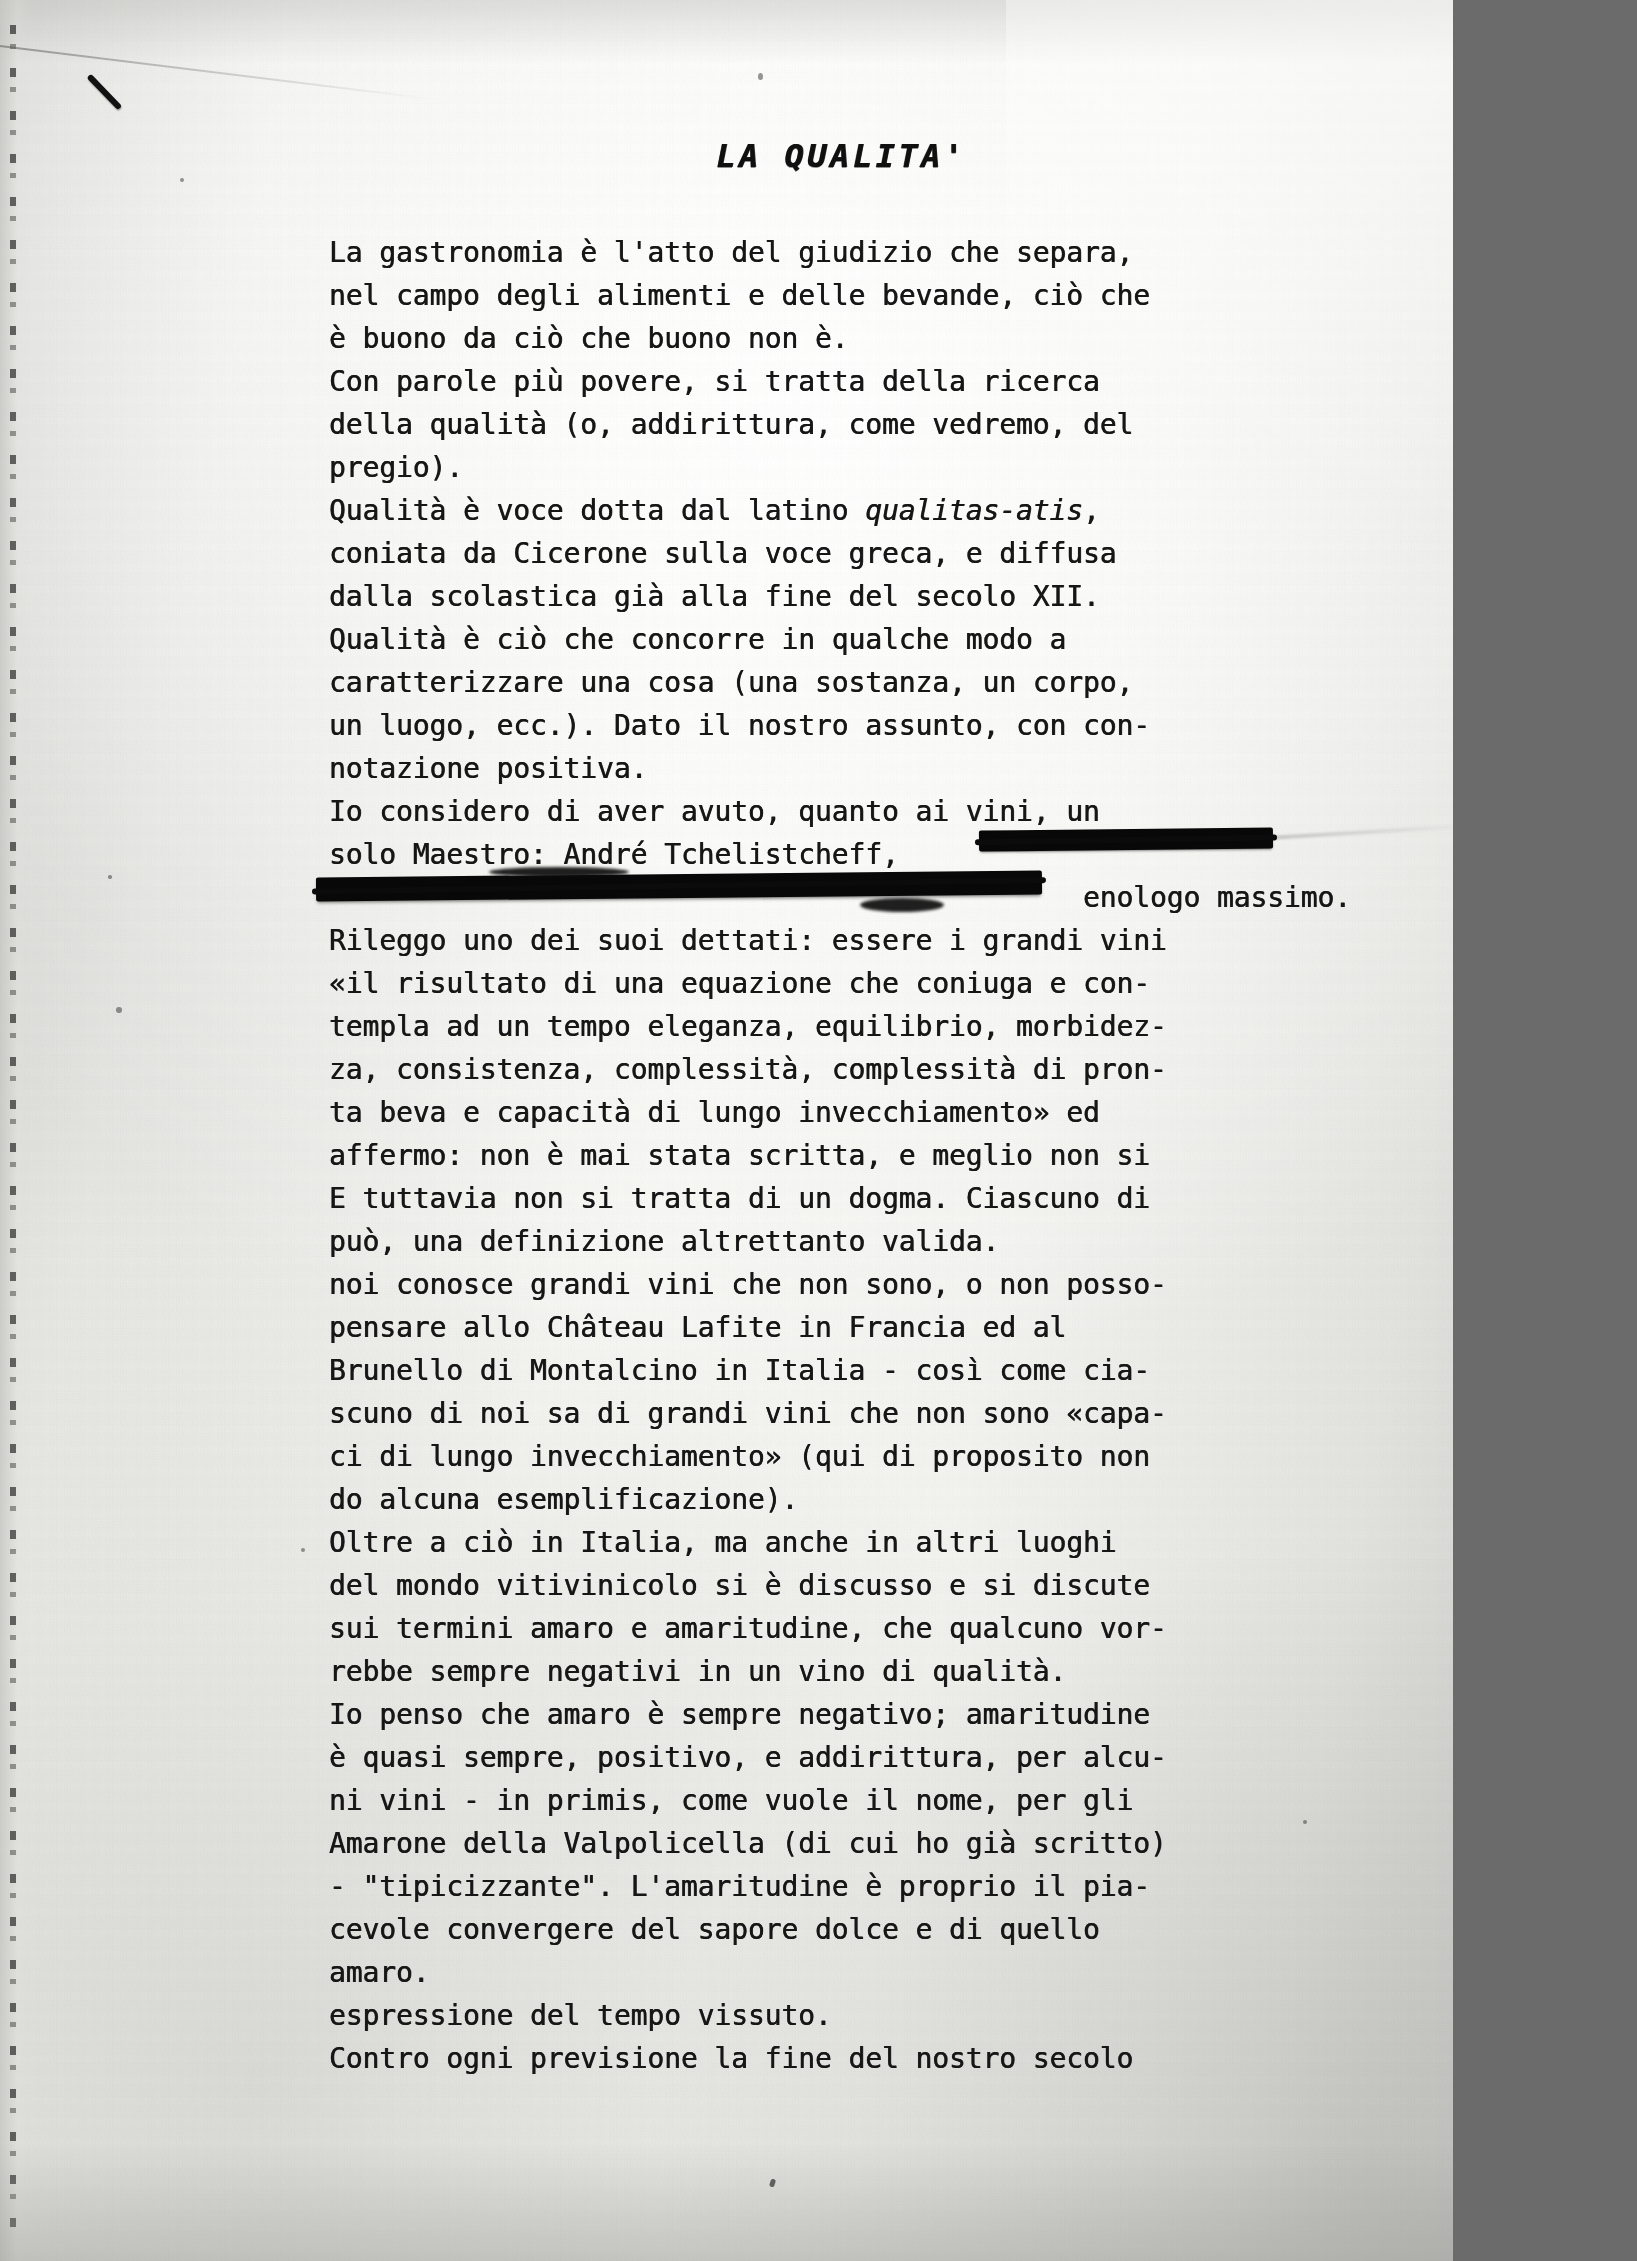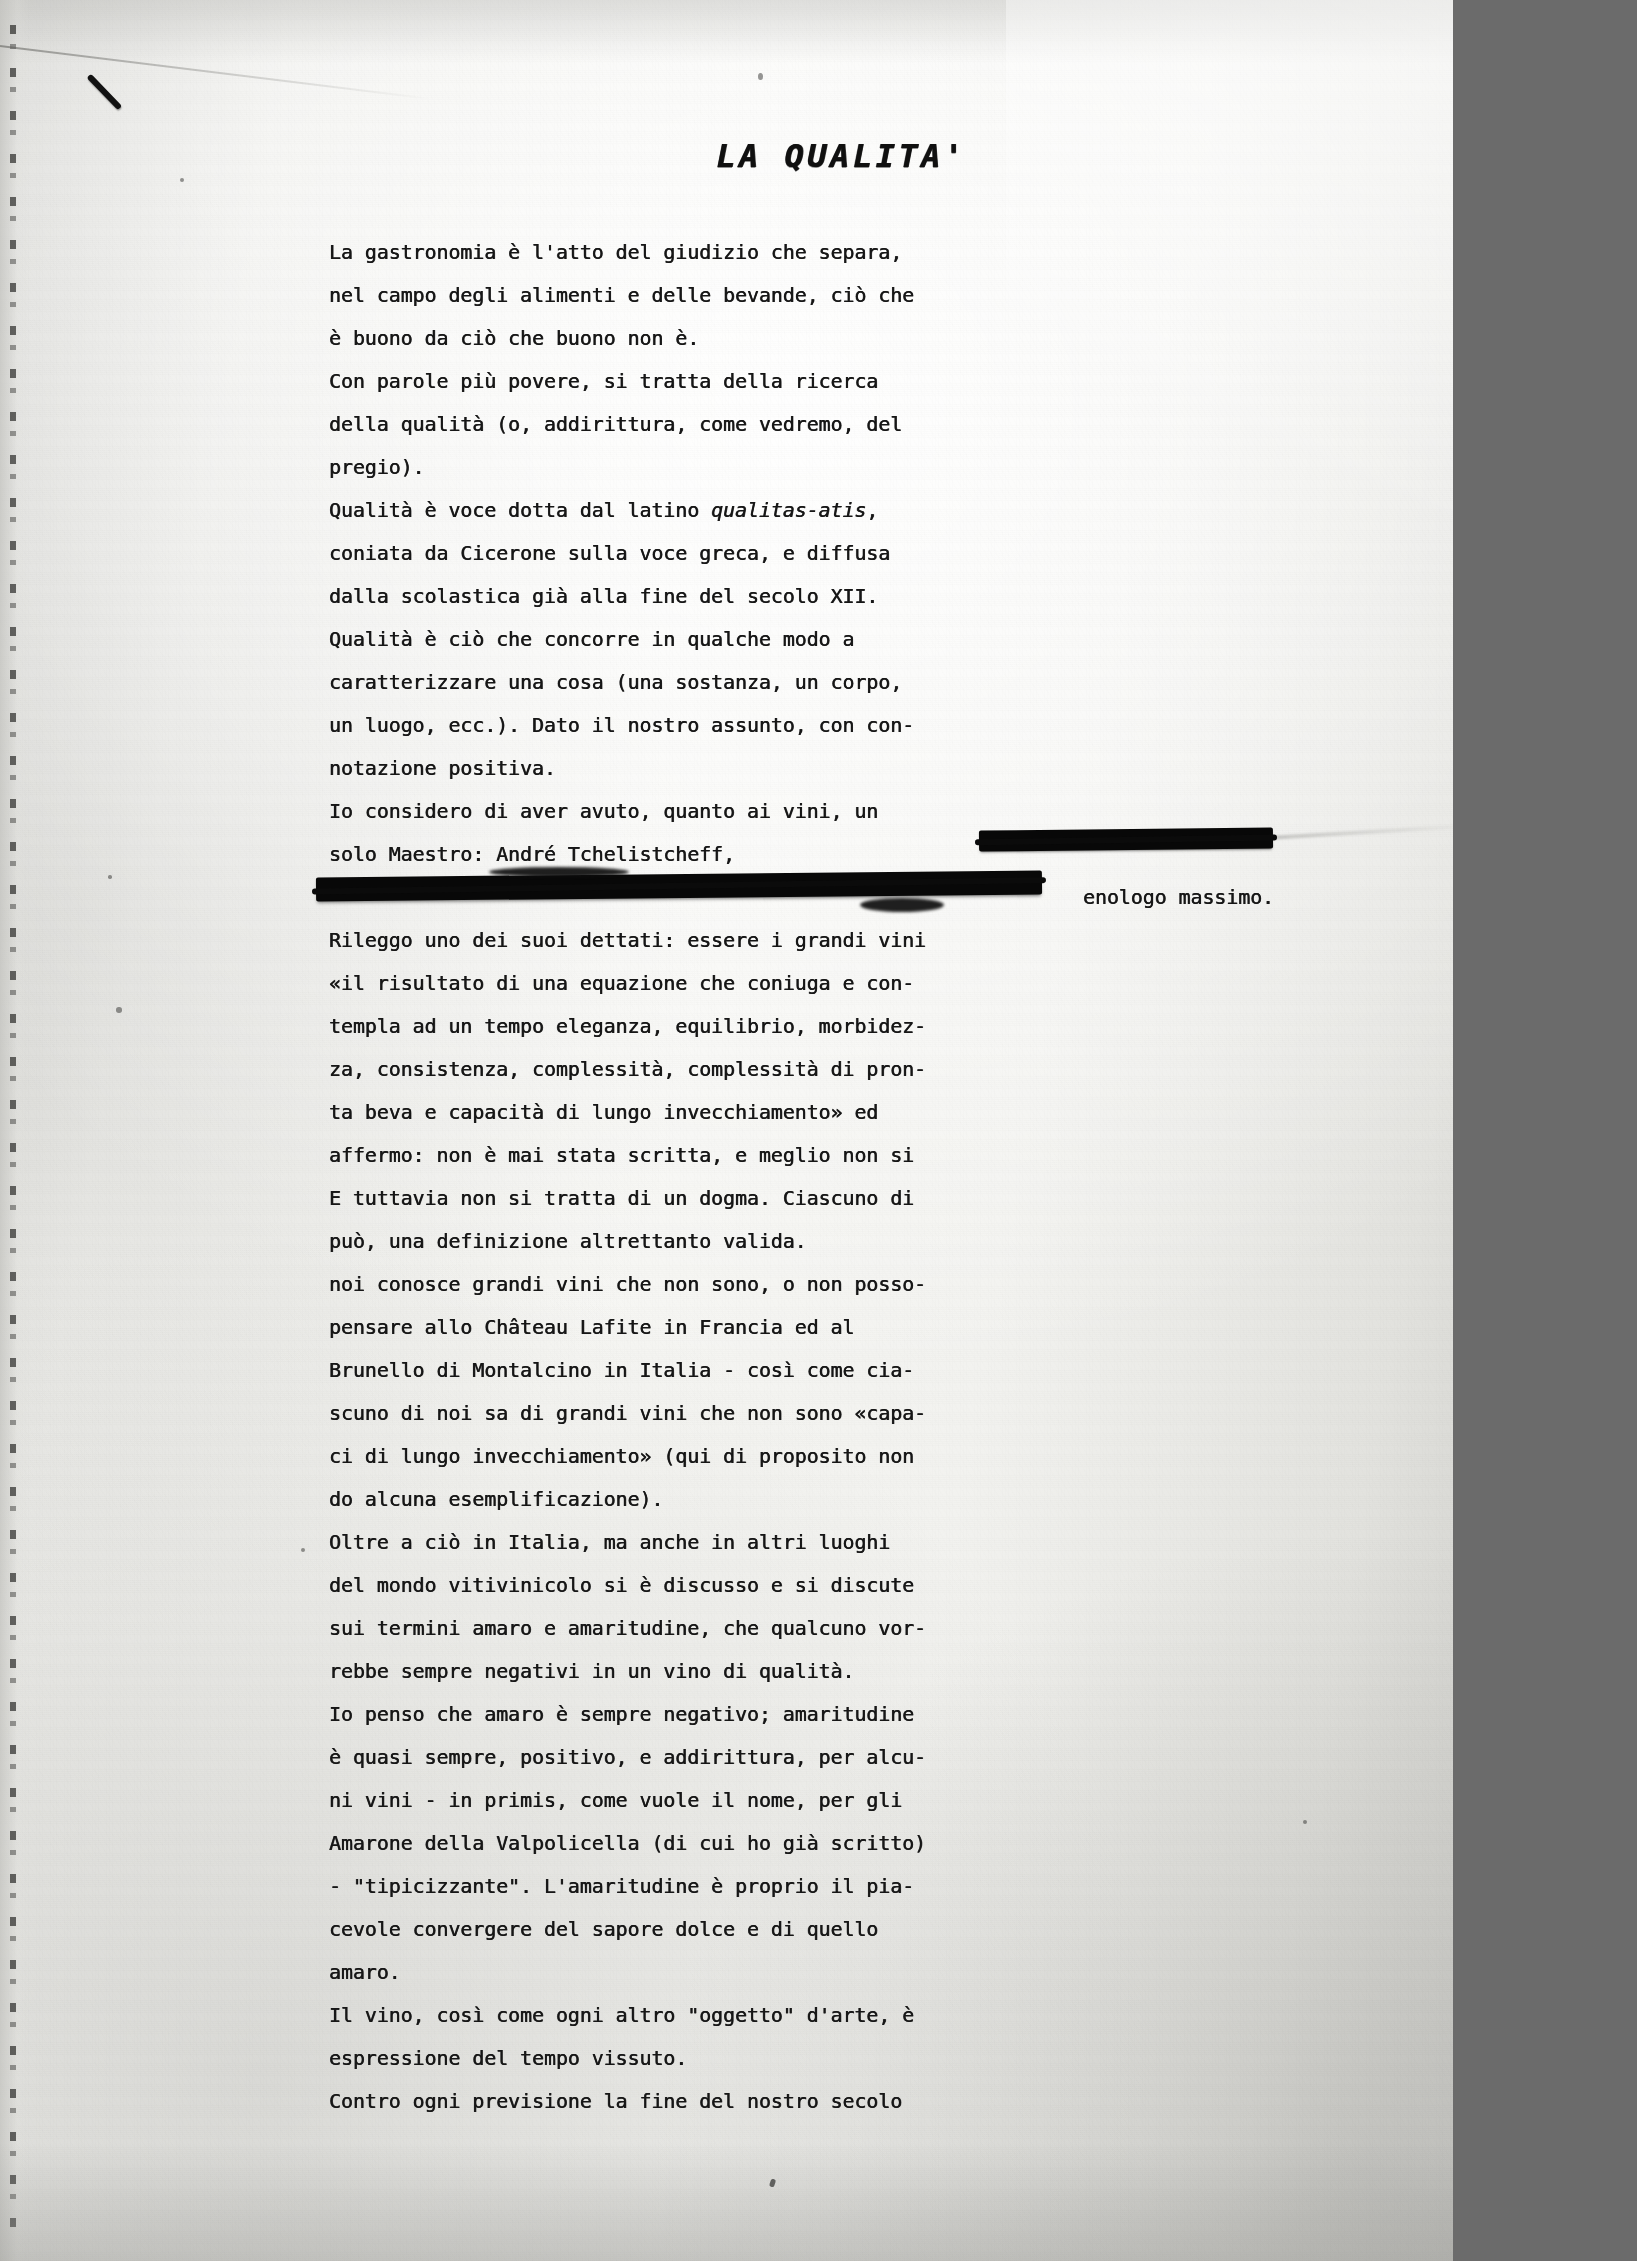--- a/index.html
+++ b/index.html
@@ -118,21 +118,21 @@
   }
 
   .body-block {
     position: absolute;
     left: 329px;
     top: 231px;
     width: 1048px;
   }
 
   .tline {
-    font-size: 20px;
+    font-size: 28px;
     line-height: 43px;
     color: #161616;
     white-space: pre;
     letter-spacing: -0.1px;
     text-shadow: 0.4px 0 0 rgba(22,22,22,0.72), -0.3px 0 0 rgba(22,22,22,0.46), 0 0.3px 0 rgba(22,22,22,0.38);
   }
   .tline i {
     font-style: italic;
     font-weight: 400;
   }
@@ -279,21 +279,20 @@
       <div class="tline">del mondo vitivinicolo si è discusso e si discute</div>
       <div class="tline">sui termini amaro e amaritudine, che qualcuno vor-</div>
       <div class="tline">rebbe sempre negativi in un vino di qualità.</div>
       <div class="tline">Io penso che amaro è sempre negativo; amaritudine</div>
       <div class="tline">è quasi sempre, positivo, e addirittura, per alcu-</div>
       <div class="tline">ni vini - in primis, come vuole il nome, per gli</div>
       <div class="tline">Amarone della Valpolicella (di cui ho già scritto)</div>
       <div class="tline">- "tipicizzante". L'amaritudine è proprio il pia-</div>
       <div class="tline">cevole convergere del sapore dolce e di quello</div>
       <div class="tline">amaro.</div>
-      <div class="tline">Il vino, così come ogni altro "oggetto" d'arte, è</div>
       <div class="tline">espressione del tempo vissuto.</div>
       <div class="tline">Contro ogni previsione la fine del nostro secolo</div>
 
     </div>
 
     <div class="redaction redaction-1"></div>
     <div class="redaction redaction-2"></div>
     <div class="redaction-smudge" style="left:860px; top:898px; width:84px; height:14px;"></div>
     <div class="redaction-smudge" style="left:489px; top:867px; width:140px; height:9.8px;"></div>
 

